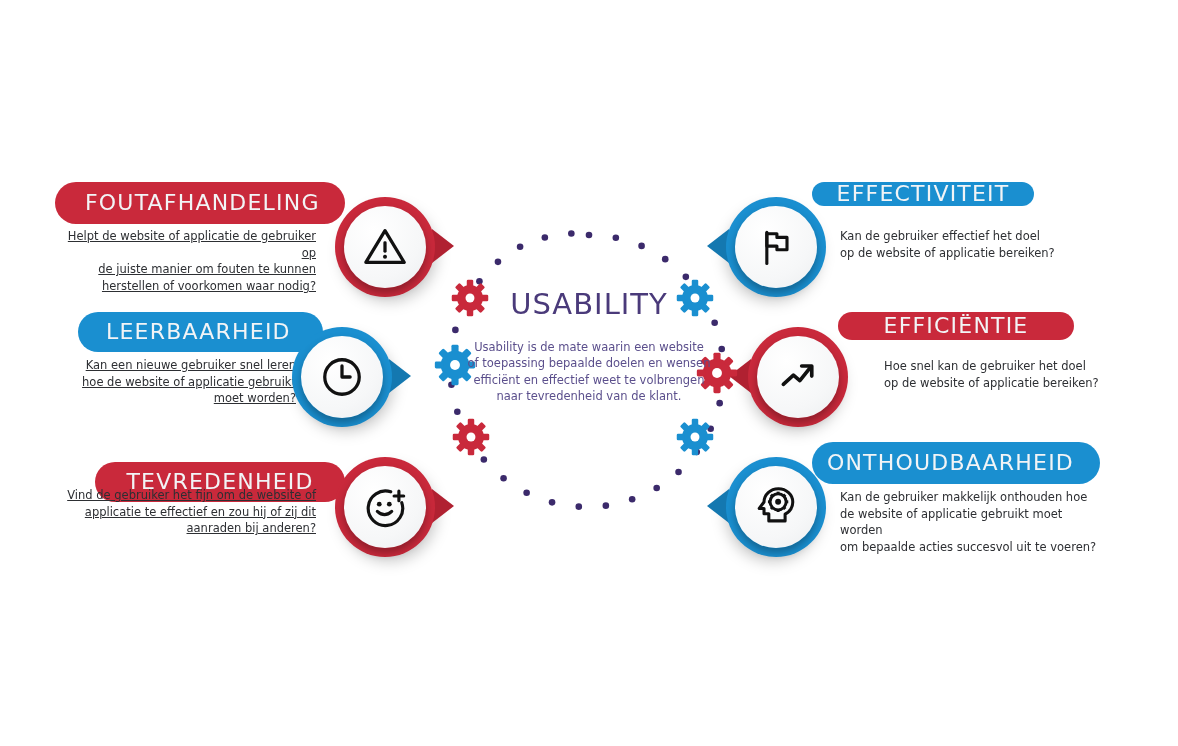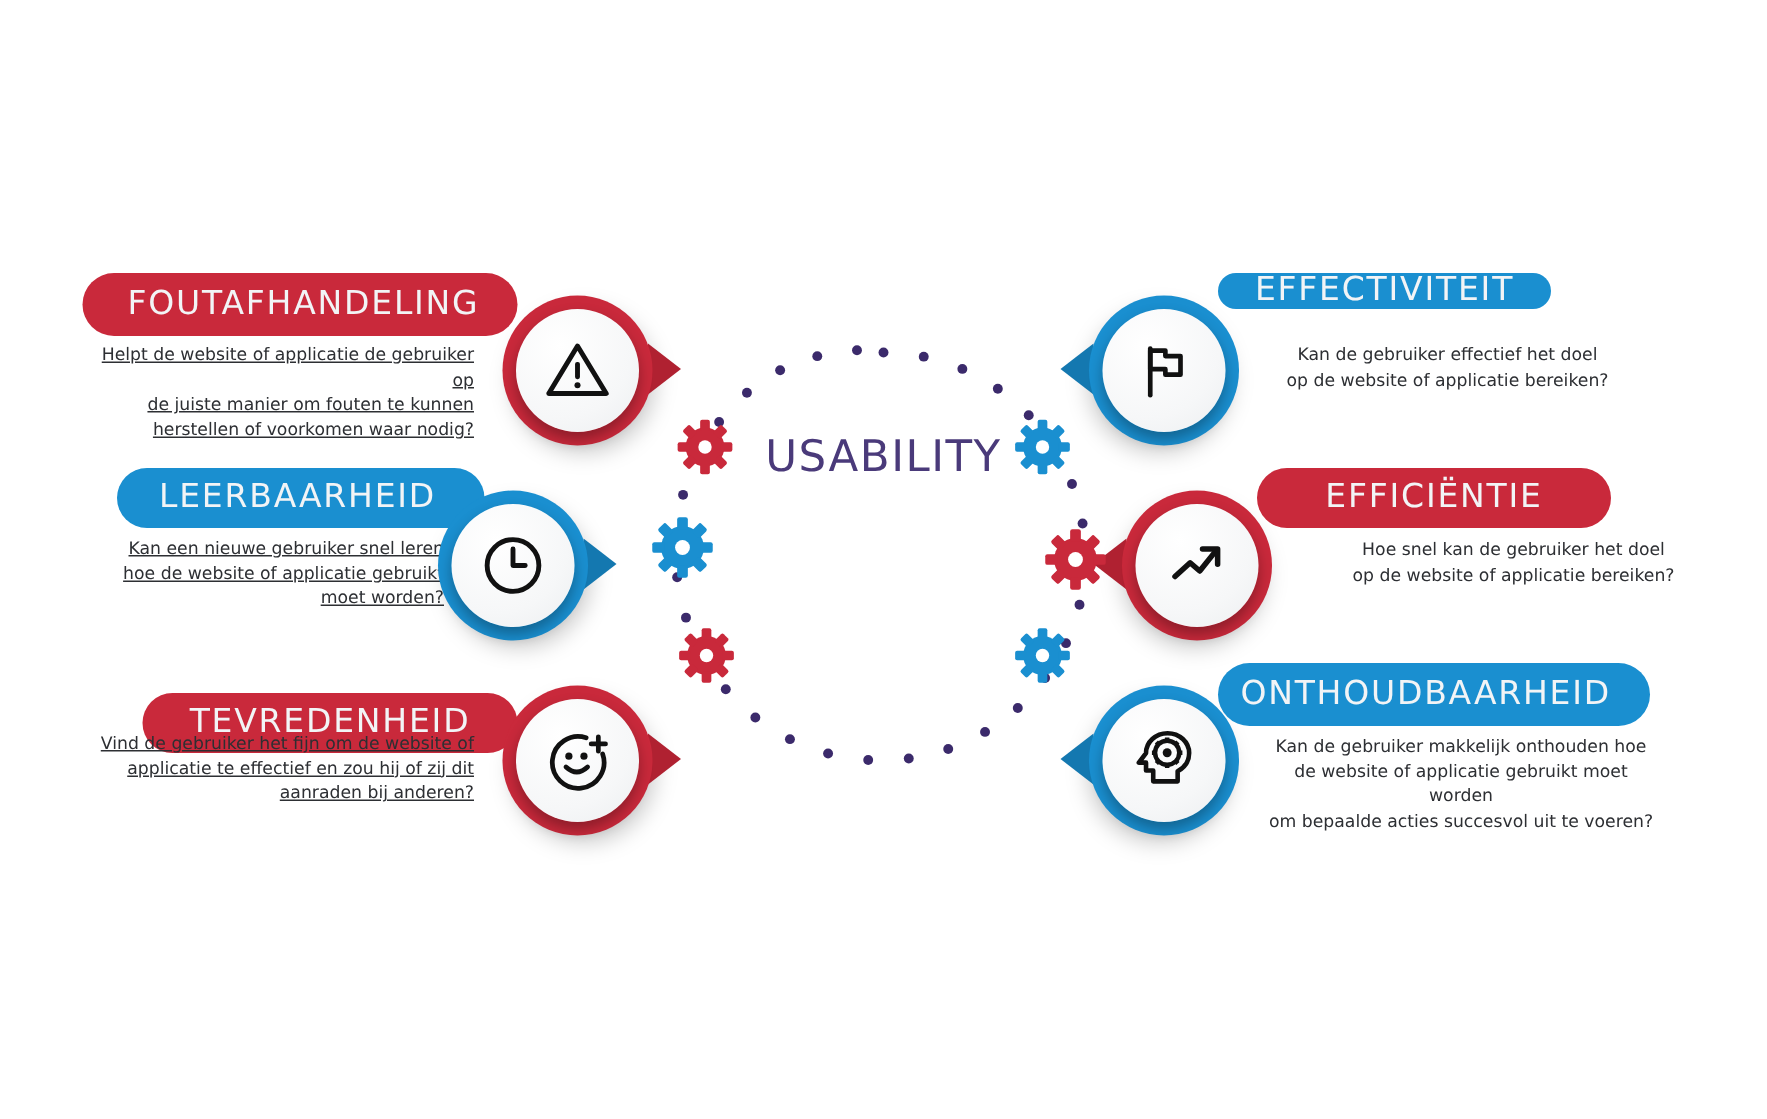--- a/index.html
+++ b/index.html
@@ -19,21 +19,21 @@
   }
   .bar-label{
     font-size:22px;letter-spacing:1.2px;color:#f2f4f6;
     font-weight:400;white-space:nowrap;line-height:1;
   }
   .desc{
     position:absolute;color:#2d2f33;font-size:11.5px;line-height:1.45;
     white-space:pre-line;
   }
   .desc.r-align{text-align:right;text-decoration:underline;}
-  .desc.l-align{text-align:center;}
+  .desc.l-align{text-align:left;}
 
   
   .medallion{position:absolute;width:100px;height:100px;}
   .ring{
     position:absolute;left:0;top:0;width:100px;height:100px;border-radius:50%;
   }
   .tail{
     position:absolute;width:0;height:0;top:32px;
   }
   .tail.right{
@@ -160,21 +160,21 @@
         <svg width="44" height="44" viewBox="0 0 48 48">
           <path d="M14 8 V42" stroke="#111" stroke-width="3.4" stroke-linecap="round"></path>
           <path d="M14 9.5 H25 V13.5 H36 V27 H25 V23 H14 Z" fill="none" stroke="#111" stroke-width="3.4" stroke-linejoin="round"></path>
         </svg>
       </div>
     </div>
   </div>
 
   <div class="card">
     <div class="drop" style="left:748px;top:336px;"></div>
-    <div class="bar" style="left:838px;top:312px;width:236px;height:40px;background:#c9293b;justify-content:center;">
+    <div class="bar" style="left:838px;top:312px;width:236px;height:28px;background:#c9293b;justify-content:center;">
       <span class="bar-label">EFFICIËNTIE</span>
     </div>
     <div class="desc l-align" style="left:884px;top:358px;width:250px;">Hoe snel kan de gebruiker het doel
 op de website of applicatie bereiken?</div>
     <div class="medallion" style="left:748px;top:327px;">
       <div class="tail left" style="border-right:22px solid #b02131;"></div>
       <div class="ring" style="background:#c9293b;"></div>
       <div class="disc">
         <svg width="44" height="44" viewBox="0 0 48 48">
           <path d="M8 32 L19 22 L26 28 L38 13" fill="none" stroke="#111" stroke-width="4" stroke-linecap="round" stroke-linejoin="round"></path>
@@ -345,16 +345,20 @@
         <rect x="-3.4" y="-19.2" width="6.8" height="8" rx="1.4" transform="rotate(45)"></rect>
         <rect x="-3.4" y="11.2" width="6.8" height="8" rx="1.4" transform="rotate(45)"></rect>
         <rect x="-19.2" y="-3.4" width="8" height="6.8" rx="1.4" transform="rotate(45)"></rect>
         <rect x="11.2" y="-3.4" width="8" height="6.8" rx="1.4" transform="rotate(45)"></rect>
         <circle r="4.7" fill="#ffffff"></circle>
       </g>
     </svg>
 
     <div id="centre-text">
       <div id="usability-title">USABILITY</div>
+      <div id="usability-body">Usability is de mate waarin een website
+of toepassing bepaalde doelen en wensen
+efficiënt en effectief weet te volbrengen
+naar tevredenheid van de klant.</div>
     </div>
   </div>
 
 </div>
 
 </body></html>

